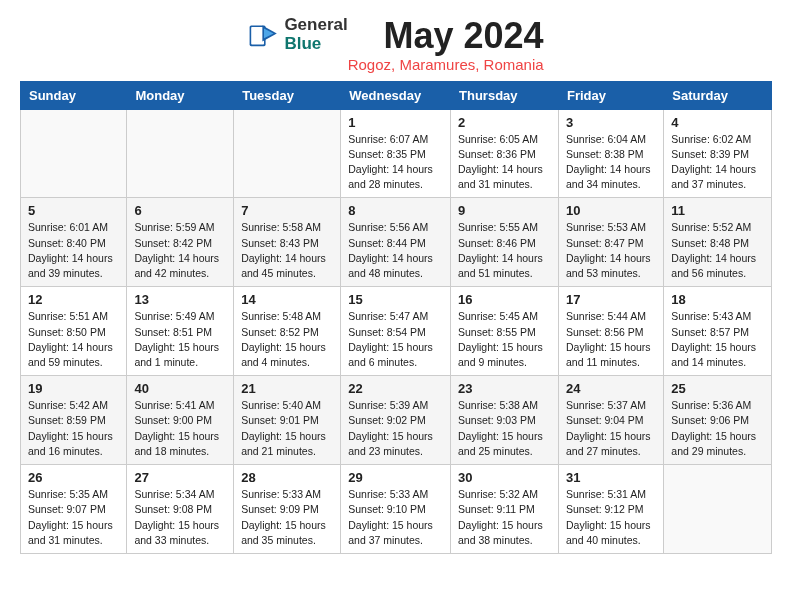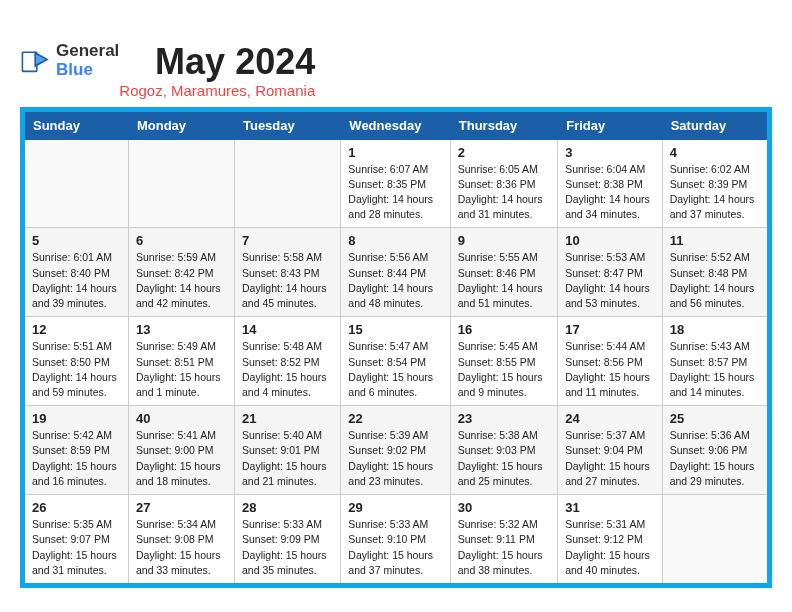--- a/index.html
+++ b/index.html
@@ -5,44 +5,43 @@
     * { box-sizing: border-box; margin: 0; padding: 0; }
     body {
       font-family: Arial, sans-serif;
       background: #fff;
       width: 792px;
       min-height: 612px;
       padding: 16px 20px;
     }
     .header-area {
       display: flex;
-      justify-content: flex-start;
+      justify-content: center;
       align-items: flex-start;
       margin-bottom: 8px;
-      margin-top: 26px;
     }
     .logo {
       display: flex;
       align-items: center;
       gap: 4px;
     }
     .logo-text {
       display: flex;
       flex-direction: column;
       line-height: 1.1;
     }
     .logo-general {
       font-size: 17px;
       font-weight: bold;
       color: #333;
     }
     .logo-blue {
       font-size: 17px;
       font-weight: bold;
-      color: #3b82f6;
+      color: #0f766e;
     }
     .logo-icon {
       width: 32px;
       height: 32px;
     }
     .title-area {
       text-align: right;
     }
     .month-year {
       font-size: 36px;
@@ -50,21 +49,21 @@
       color: #222;
       line-height: 1.1;
     }
     .location {
       font-size: 15px;
       color: #ef4444;
     }
     .calendar {
       width: 100%;
       border-collapse: collapse;
-      border: 5px solid #0ea5e9;
+      border: 1px solid #0ea5e9;
     }
     .calendar th {
       background: #1a5fa8;
       color: #fff;
       text-align: left;
       padding: 6px 8px;
       font-size: 13px;
       font-weight: bold;
       border: 1px solid #1a5fa8;
     }

